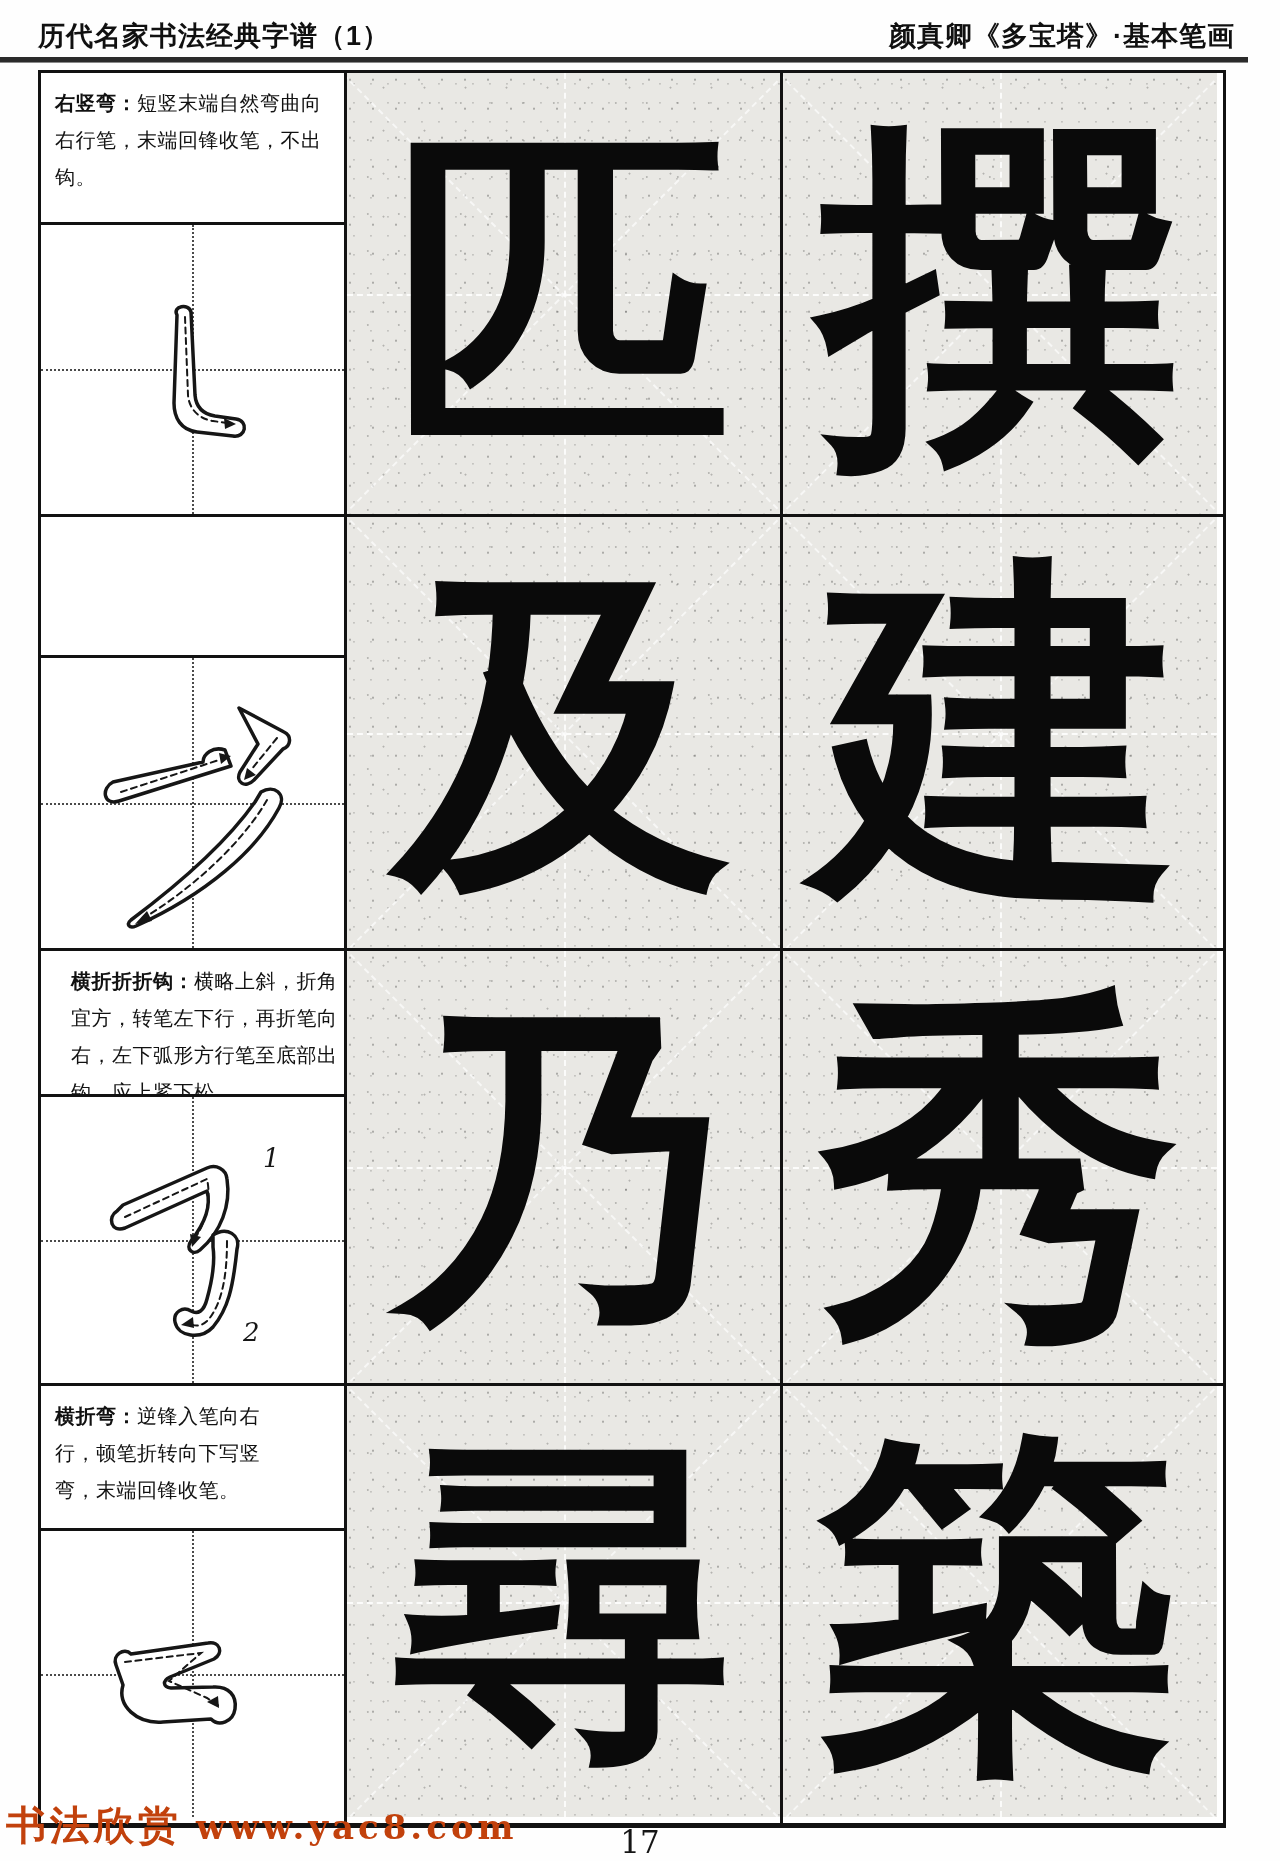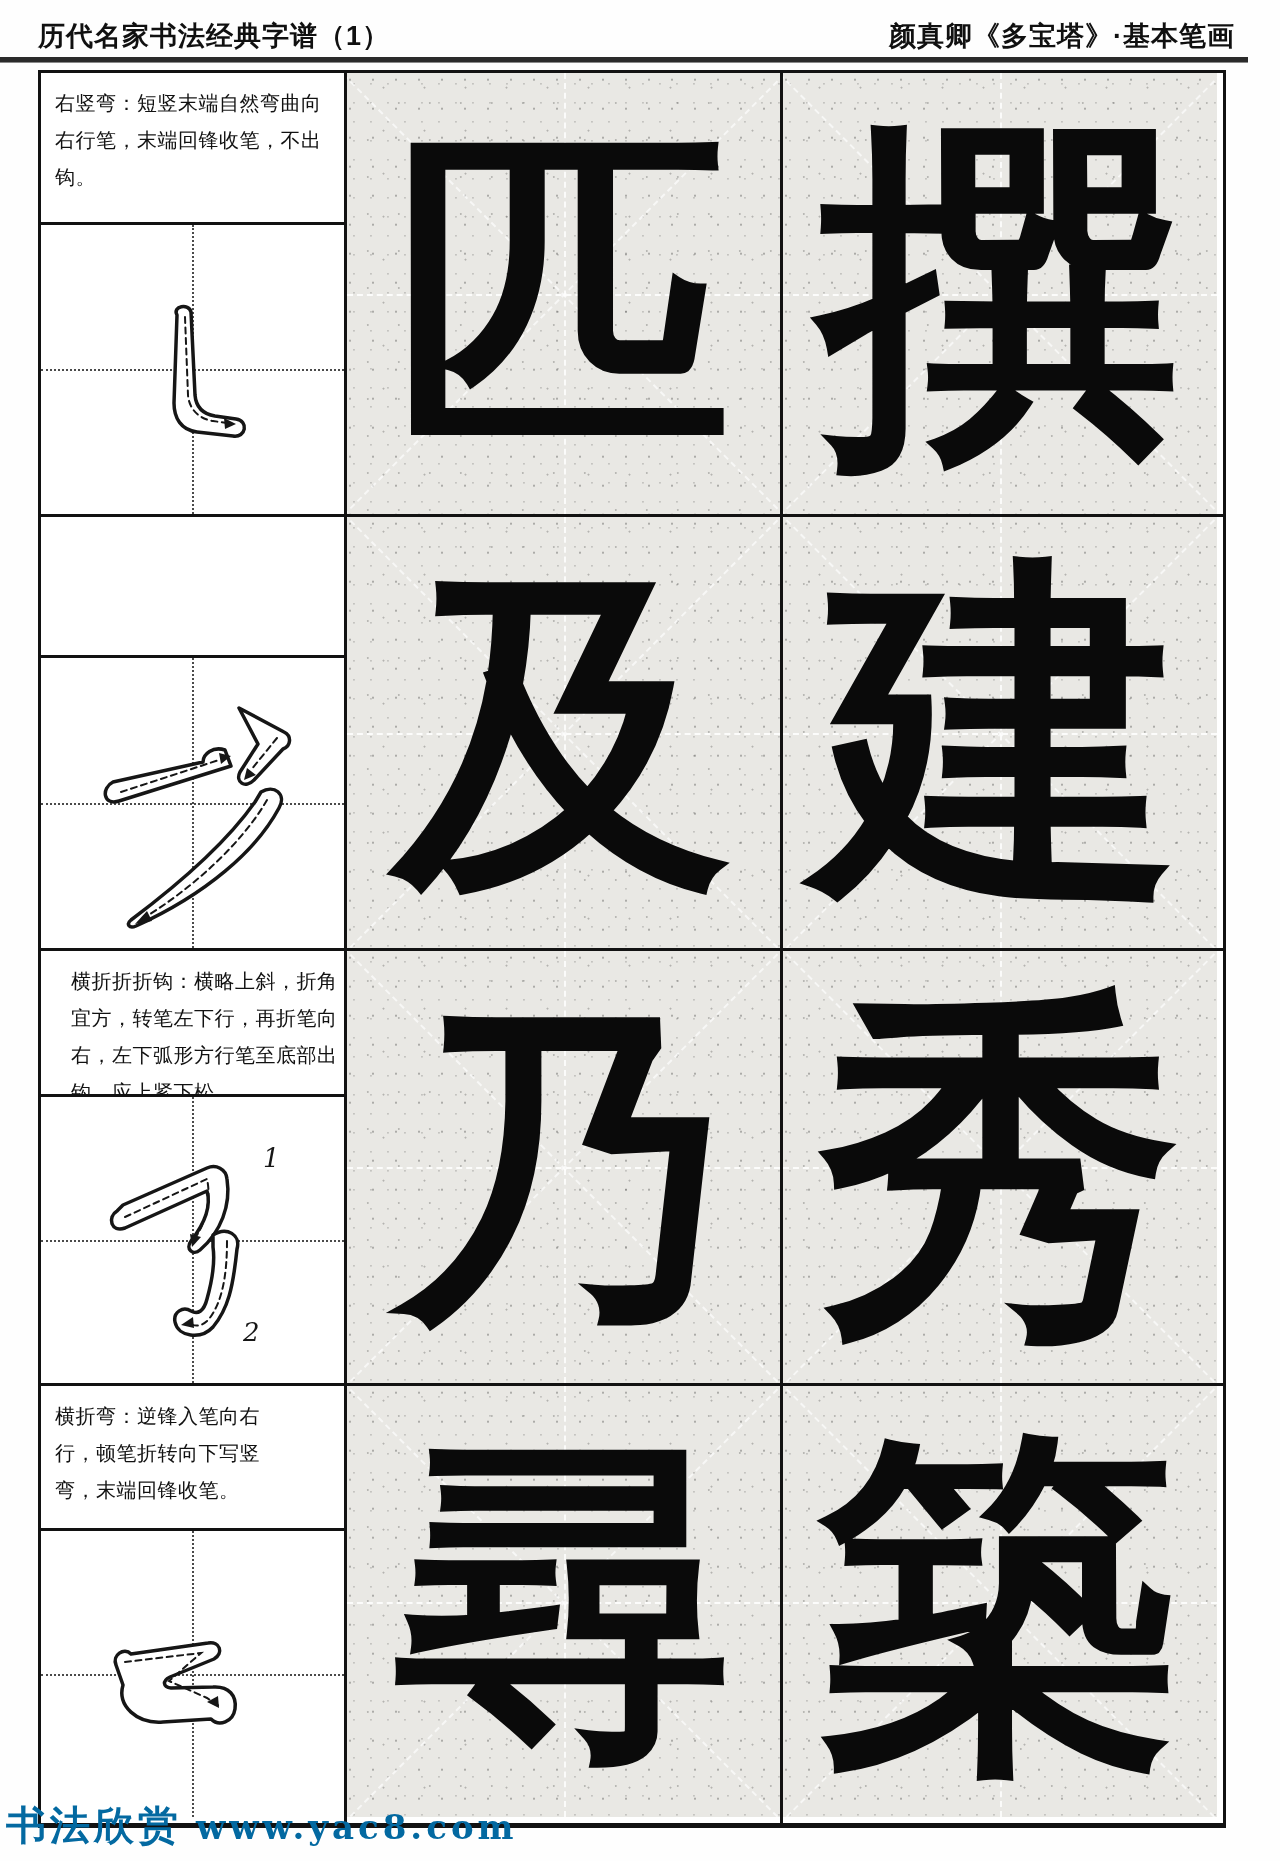--- a/index.html
+++ b/index.html
@@ -10,21 +10,21 @@
   .hdr-left,.hdr-right{font-weight:bold;font-size:27px;letter-spacing:1px;color:#101010;}
   .hdr-rule{position:absolute;left:0;top:57px;width:1248px;height:5px;background:#2b2b2b;border-bottom:1px solid #8a8a8a;}
   
   .grid{position:absolute;left:38px;top:70px;width:1182px;height:1750px;border:3px solid #121212;border-bottom-width:5px;background:#fff;}
   .vline{position:absolute;top:0;width:3px;height:100%;background:#121212;z-index:6;}
   .hline{position:absolute;left:0;width:100%;height:3px;background:#121212;z-index:6;}
   .hline-sub{position:absolute;left:0;width:303px;height:3px;background:#121212;z-index:6;}
   .box{position:absolute;box-sizing:border-box;}
   
   .instr{padding:12px 10px 0 14px;font-size:20px;line-height:37px;letter-spacing:.5px;background:#fff;}
-  .instr b{font-weight:normal;}
+  .instr b{font-weight:bold;}
   
   .diag{background:#fff;}
   .dgv{position:absolute;left:151px;top:0;height:100%;width:0;border-left:2px dotted #4a4a4a;}
   .dgh{position:absolute;left:0;width:100%;height:0;border-top:2px dotted #4a4a4a;}
   .dsvg{position:absolute;}
   .outline{fill:#fff;stroke:#161616;stroke-width:3.5;stroke-linejoin:round;}
   .dash{fill:none;stroke:#161616;stroke-width:2;stroke-dasharray:6 4.5;stroke-linecap:round;}
   .arr{fill:#161616;}
   .steplbl{font-family:"DejaVu Serif",serif;font-size:26px;fill:#161616;font-style:italic;}
   
@@ -38,21 +38,21 @@
   .guide{position:absolute;pointer-events:none;}
   .gh{left:0;width:100%;height:0;border-top:2px dashed rgba(255,255,255,.85);top:50%;}
   .gv{top:0;height:100%;width:0;border-left:2px dashed rgba(255,255,255,.8);left:50%;}
   .gd{left:-22%;top:50%;width:144%;height:0;border-top:2px dashed rgba(255,255,255,.65);}
   .gd1{transform:rotate(45deg);}
   .gd2{transform:rotate(-45deg);}
   .bigchar{position:relative;z-index:2;font-family:"DejaVu Serif",serif;font-weight:bold;color:#0a0a0a;line-height:1;}
   .char-m{font-size:338px;}
   .char-r{font-size:362px;}
   
-  .watermark{position:absolute;left:6px;top:1798px;z-index:9;color:#0369a1;white-space:nowrap;text-align:right;}
+  .watermark{position:absolute;left:6px;top:1798px;z-index:9;color:#c2410c;white-space:nowrap;text-align:right;}
   .wm-cn{font-family:"DejaVu Serif",serif;font-weight:bold;font-size:40px;letter-spacing:4px;}
   .wm-url{font-family:"DejaVu Serif",serif;font-weight:bold;font-size:34px;letter-spacing:4px;margin-left:14px;}
   .pageno{position:absolute;left:0;right:0;top:1824px;text-align:center;font-family:"DejaVu Serif",serif;font-size:31px;color:#151515;z-index:9;}
 </style>
 </head>
 <body>
 
 <div class="page">
 
   <div class="hdr">
@@ -188,14 +188,15 @@
       <div class="guide gv"></div>
       <div class="guide gd gd1"></div>
       <div class="guide gd gd2"></div>
       <div class="bigchar char-r">築</div>
     </div>
   </div>
 
   <div class="watermark">
     <span class="wm-cn">书法欣赏</span><span class="wm-url">www.yac8.com</span>
   </div>
+  <div class="pageno">17</div>
 
 </div>
 
 </body></html>

